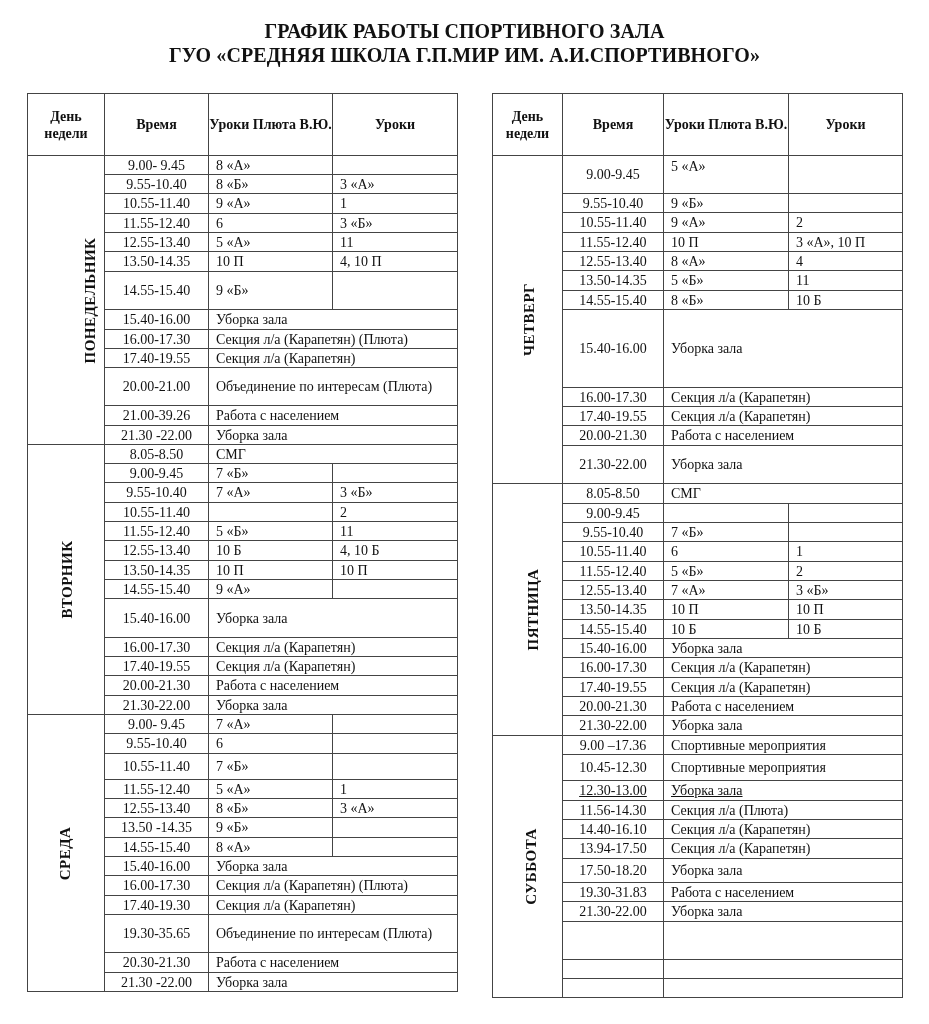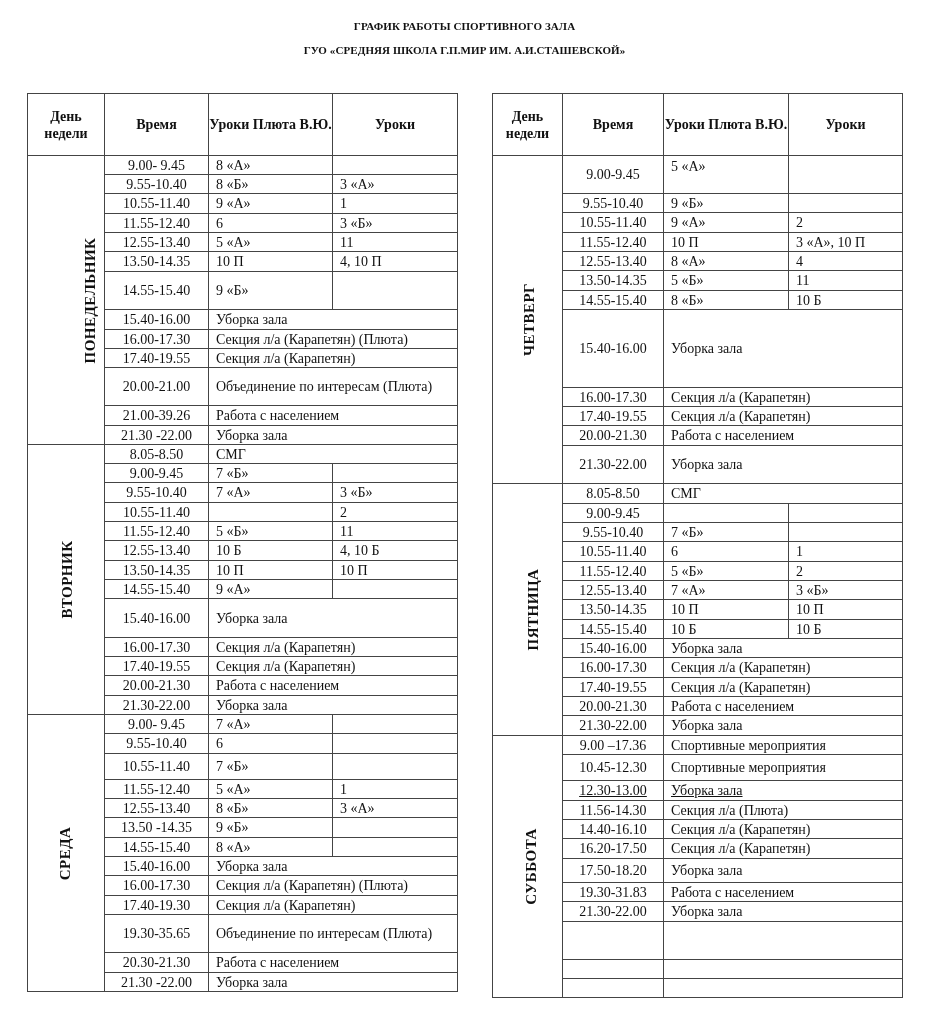--- a/index.html
+++ b/index.html
@@ -1,40 +1,40 @@
 <!DOCTYPE html>
 <html><head>
 <meta charset="utf-8">
 <style>
   html, body { margin: 0; padding: 0; background: #ffffff; }
   body { width: 929px; height: 1024px; position: relative; overflow: hidden;
          font-family: "Liberation Serif", "DejaVu Serif", serif; color: #111; }
   .title { position: absolute; left: 0; width: 929px; text-align: center;
-           font-weight: bold; font-size: 11px; letter-spacing: 0.1px; }
+           font-weight: bold; font-size: 20px; letter-spacing: 0.1px; }
   .title.l1 { top: 20px; }
   .title.l2 { top: 44px; }
   table.sched { position: absolute; top: 93px; border-collapse: collapse; table-layout: fixed; }
   table.sched td, table.sched th { border: 1.5px solid #444; padding: 0; font-size: 14px;
            line-height: 17px; vertical-align: middle; overflow: hidden; }
   table.sched th { font-weight: bold; font-size: 14px; text-align: center; height: 61px; }
   #tbl-left { left: 27px; width: 430px; }
   #tbl-right { left: 492px; width: 410px; }
   td.day { text-align: center; }
   td.day .vt { display: inline-block; transform: rotate(-90deg); white-space: nowrap;
                font-weight: bold; font-size: 15px; letter-spacing: 0.5px; }
   td.time { text-align: center; white-space: nowrap; }
   td.c { padding-left: 7px !important; white-space: nowrap; }
   td.c.wrap { white-space: normal; line-height: 17px; }
   td.c.top { vertical-align: top; padding-top: 2px !important; }
 </style>
 </head>
 <body>
 
 <div class="title l1">ГРАФИК РАБОТЫ СПОРТИВНОГО ЗАЛА</div>
-<div class="title l2">ГУО «СРЕДНЯЯ ШКОЛА Г.П.МИР ИМ. А.И.СТАШЕВСКОЙ»</div>
+<div class="title l2">ГУО «СРЕДНЯЯ ШКОЛА Г.П.МИР ИМ. А.И.СПОРТИВНОГО»</div>
 
 <table class="sched" id="tbl-left">
   <colgroup>
       <col style="width:77px">
       <col style="width:104px">
       <col style="width:124px">
       <col style="width:125px">
     </colgroup>
   <thead>
     <tr>
@@ -375,21 +375,21 @@
       </tr>
       <tr style="height: 19px;">
         <td class="time">11.56-14.30</td>
         <td colspan="2" class="c">Секция л/а (Плюта)</td>
       </tr>
       <tr style="height: 19px;">
         <td class="time">14.40-16.10</td>
         <td colspan="2" class="c">Секция л/а (Карапетян)</td>
       </tr>
       <tr style="height: 20px;">
-        <td class="time">16.20-17.50</td>
+        <td class="time">13.94-17.50</td>
         <td colspan="2" class="c">Секция л/а (Карапетян)</td>
       </tr>
       <tr style="height: 24px;">
         <td class="time">17.50-18.20</td>
         <td colspan="2" class="c">Уборка зала</td>
       </tr>
       <tr style="height: 19px;">
         <td class="time">19.30-31.83</td>
         <td colspan="2" class="c">Работа с населением</td>
       </tr>

